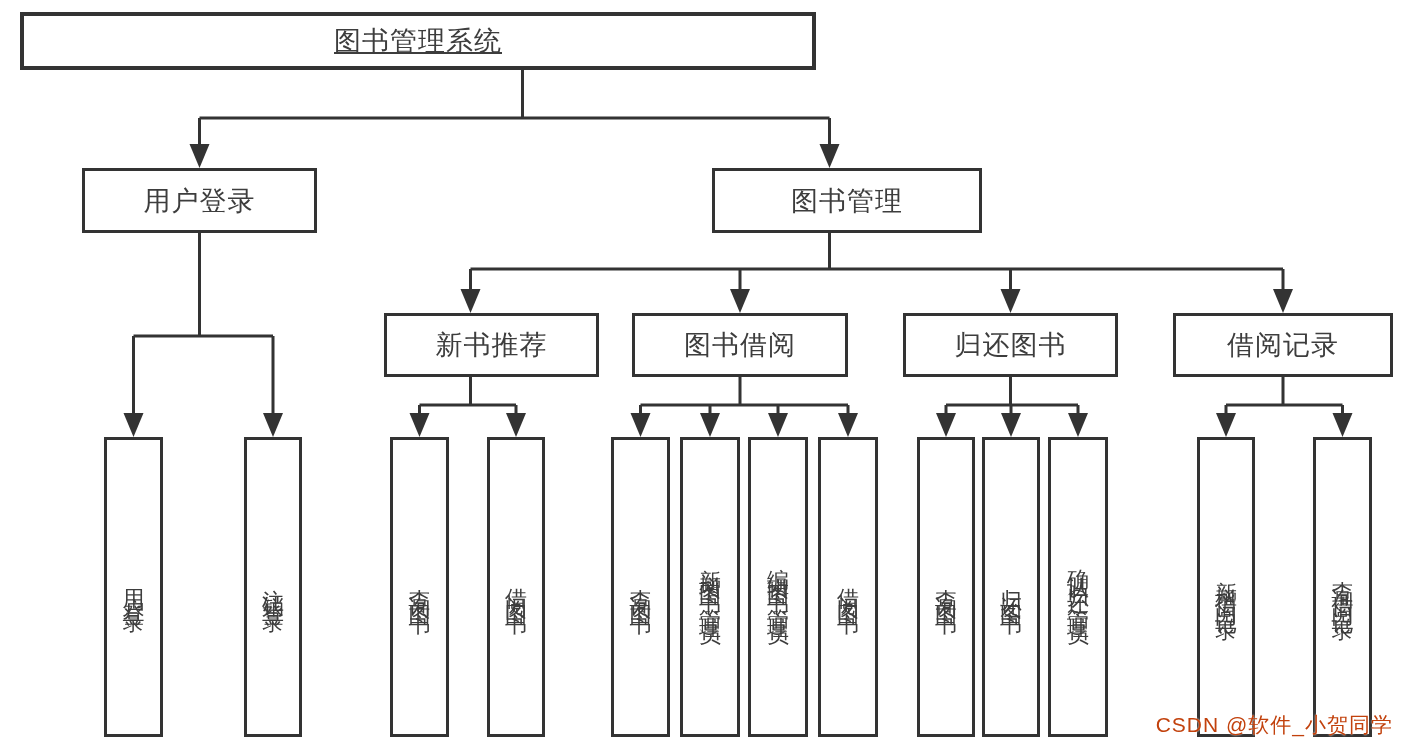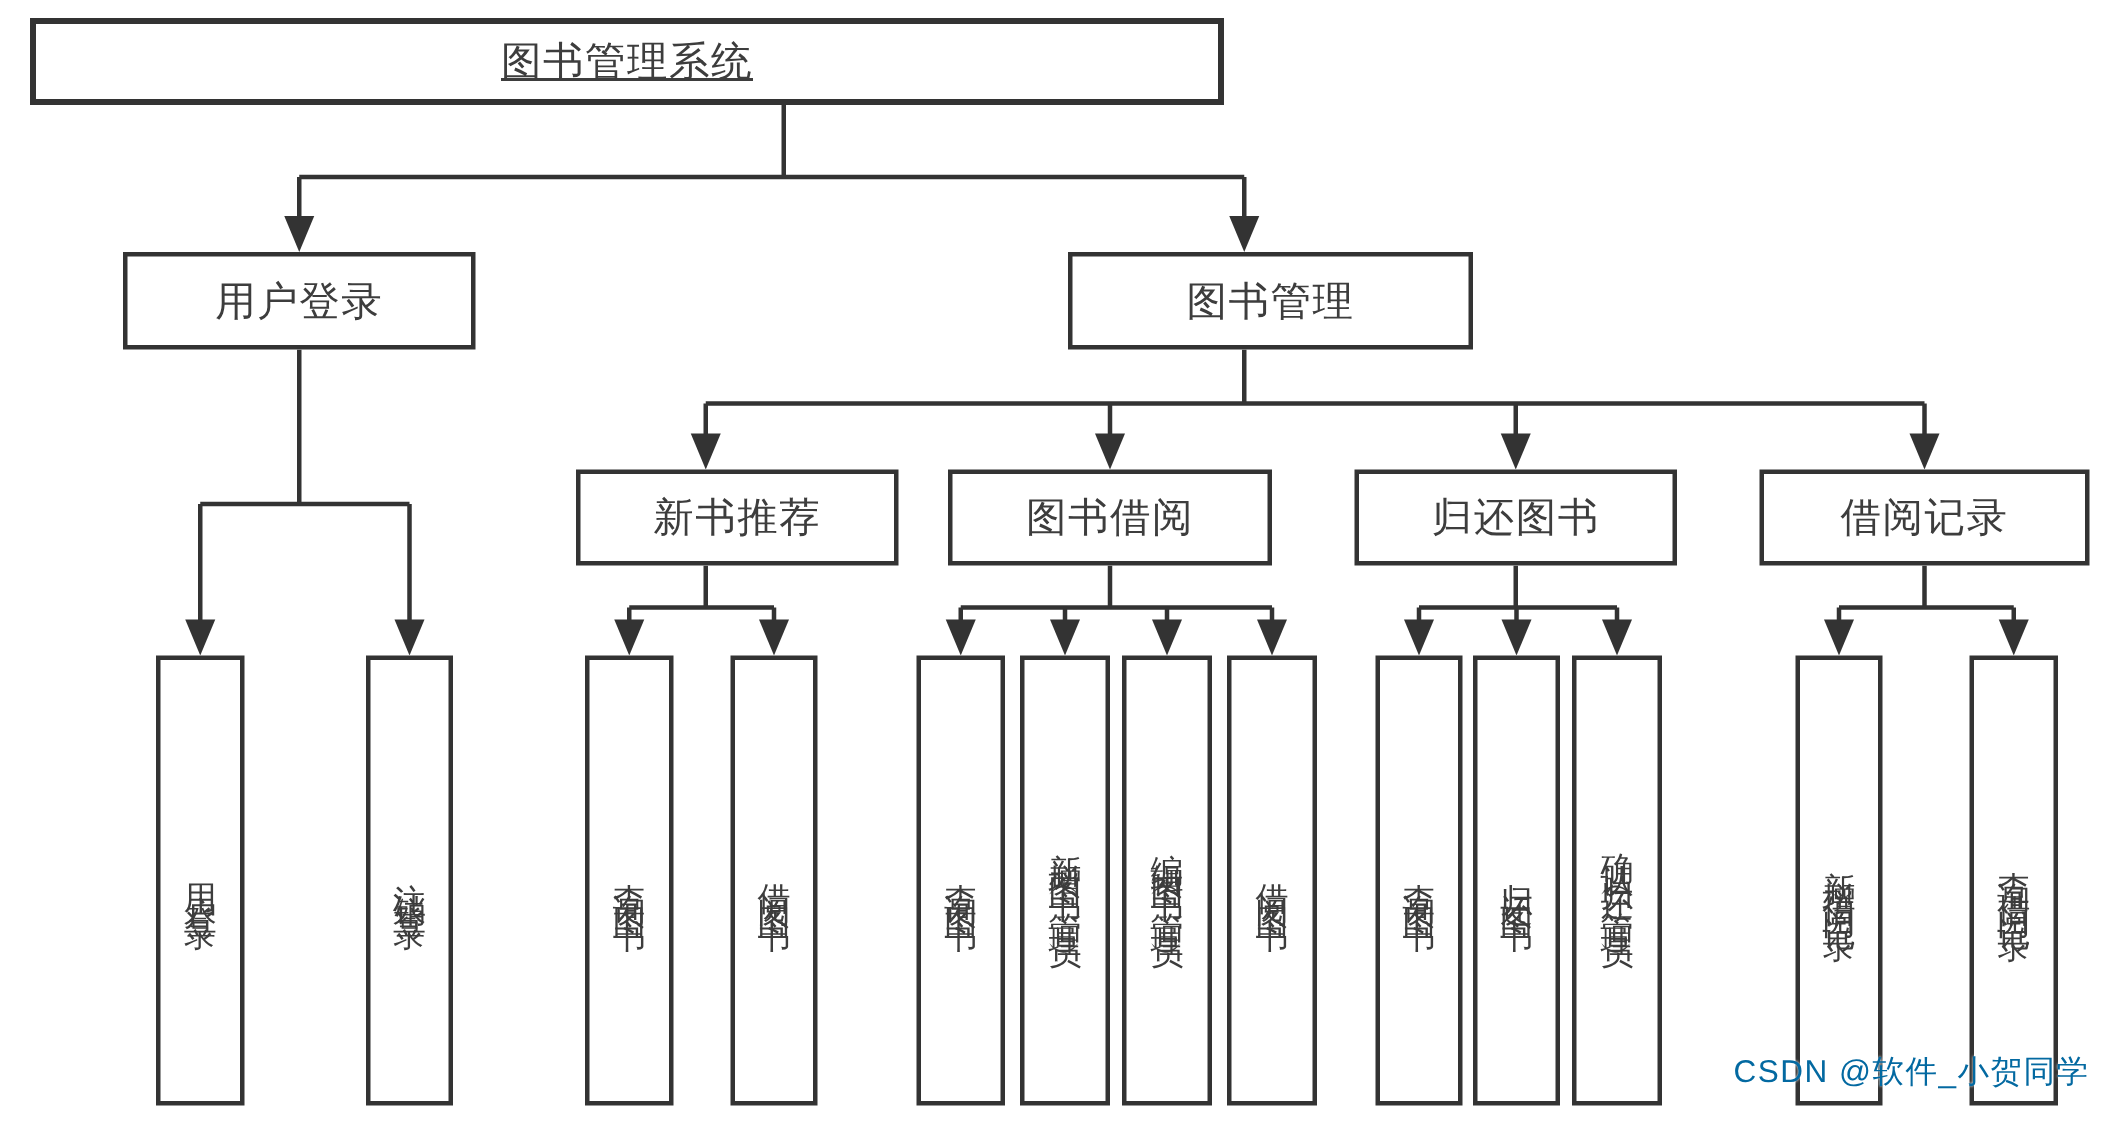--- a/index.html
+++ b/index.html
@@ -44,23 +44,23 @@
     writing-mode: vertical-rl;
     font-size: 22px;
     letter-spacing: 8px;
     line-height: 1;
     color: #3d3d3d;
     white-space: nowrap;
   }
   .watermark {
     position: absolute;
     right: 12px;
-    bottom: 19px;
+    bottom: 8px;
     font-size: 21px;
-    color: #0369a1;
+    color: #c2410c;
     text-shadow: 0 0 2px #ffffff;
     letter-spacing: 1px;
     z-index: 5;
     text-align: center;
   }
 </style>
 </head>
 <body>
 
 <div class="stage">

